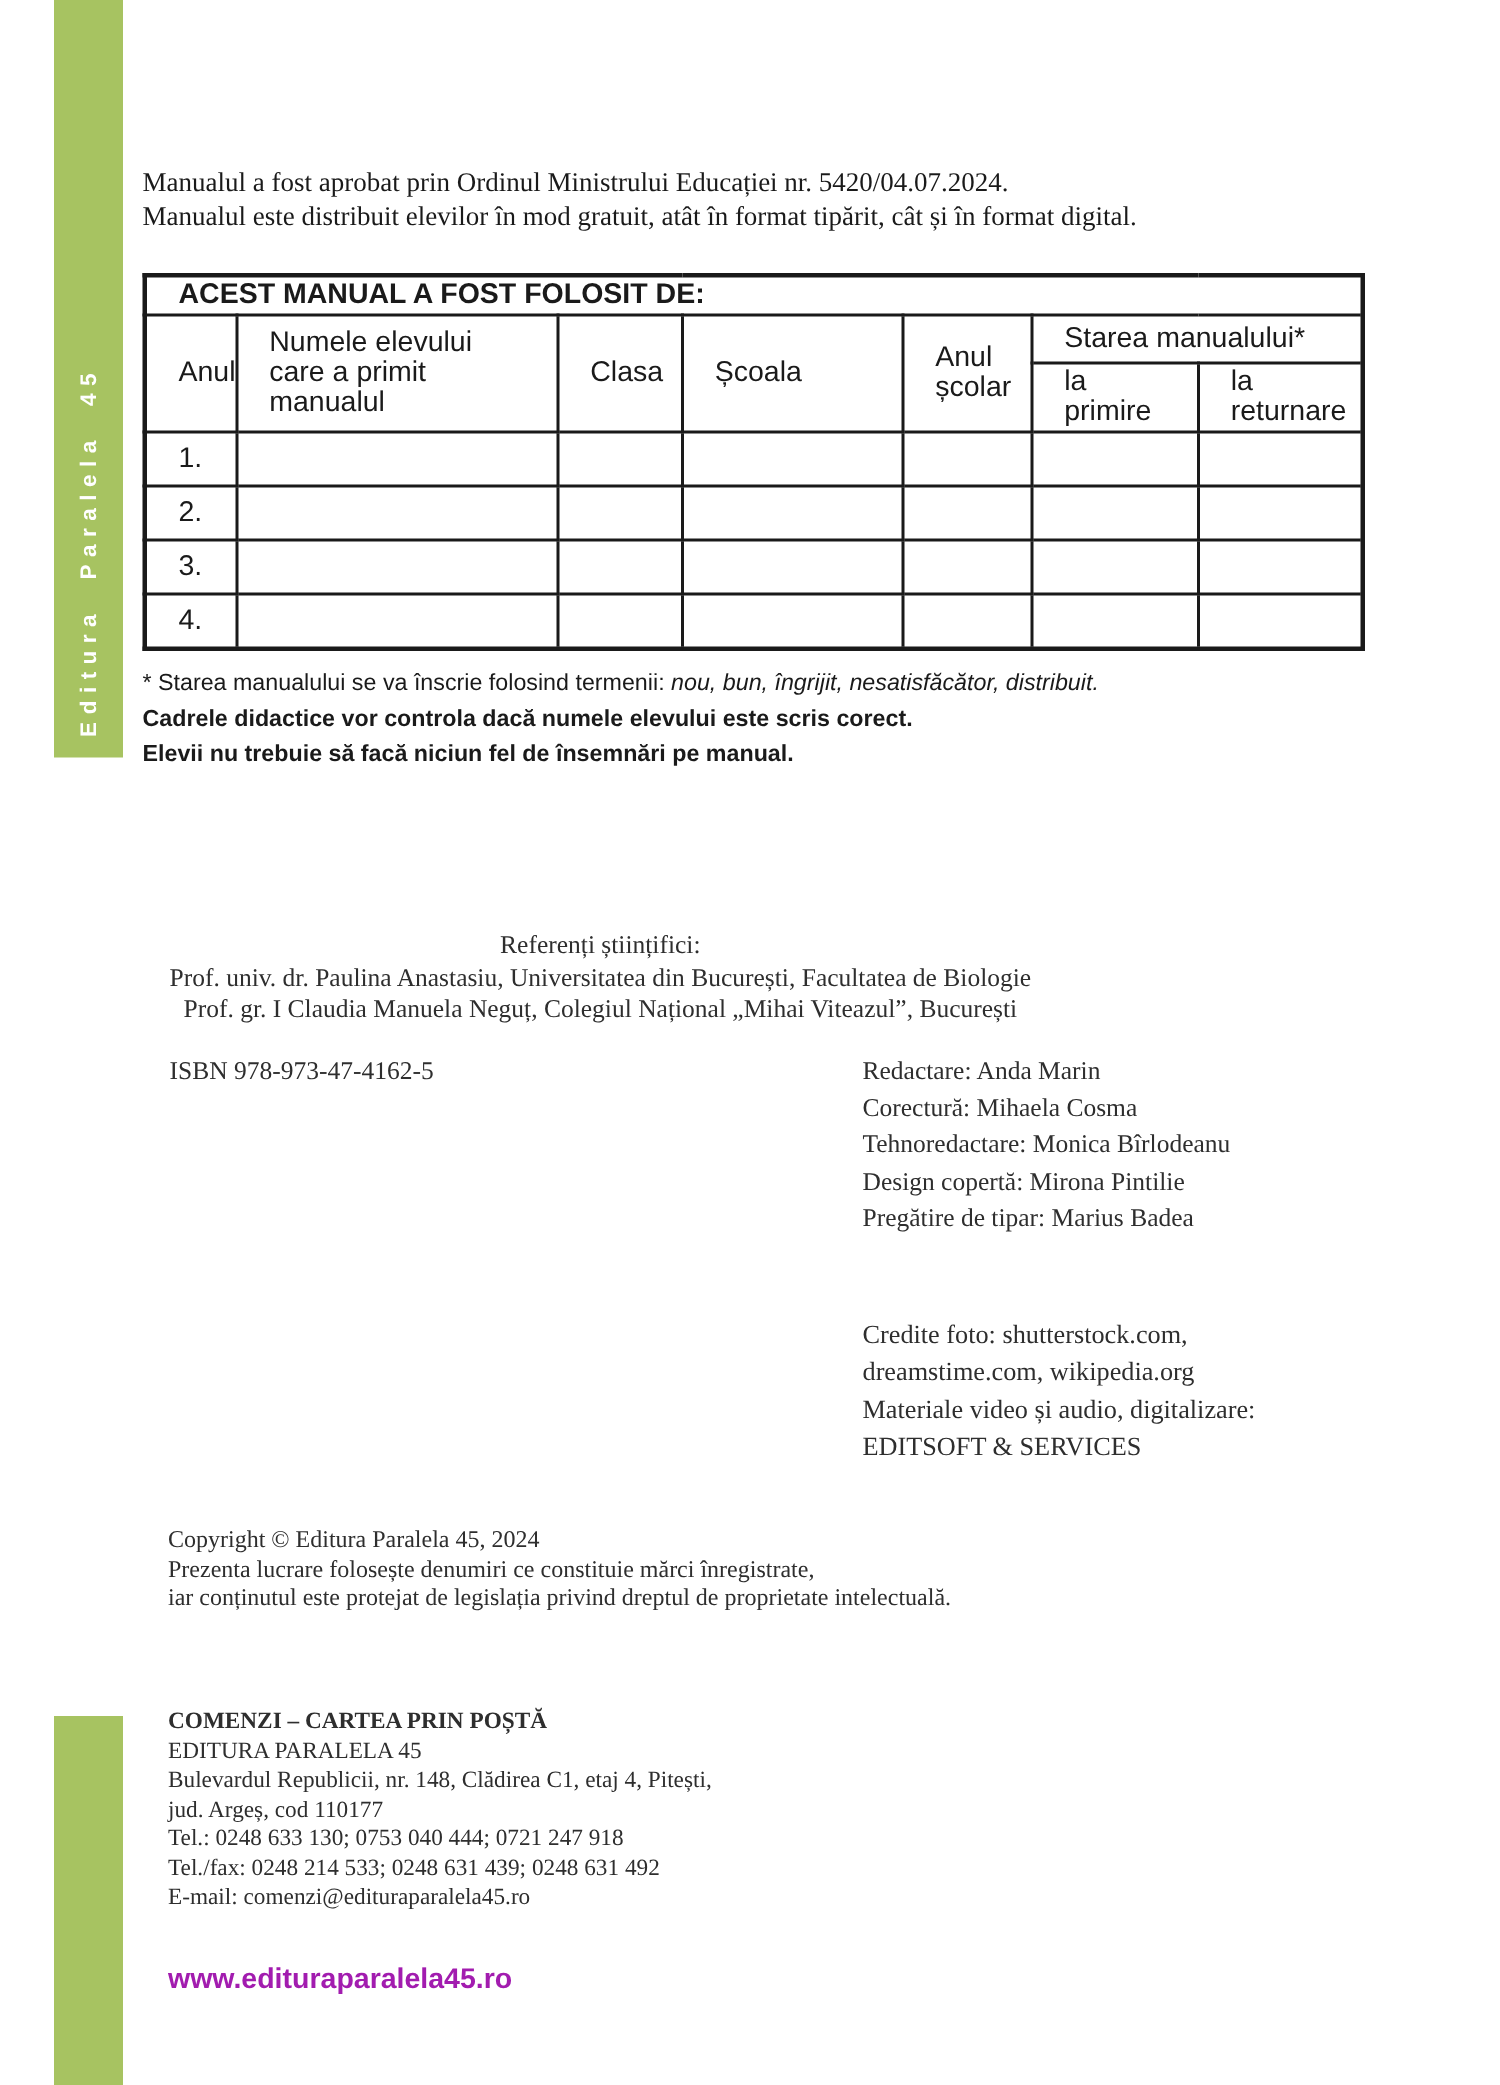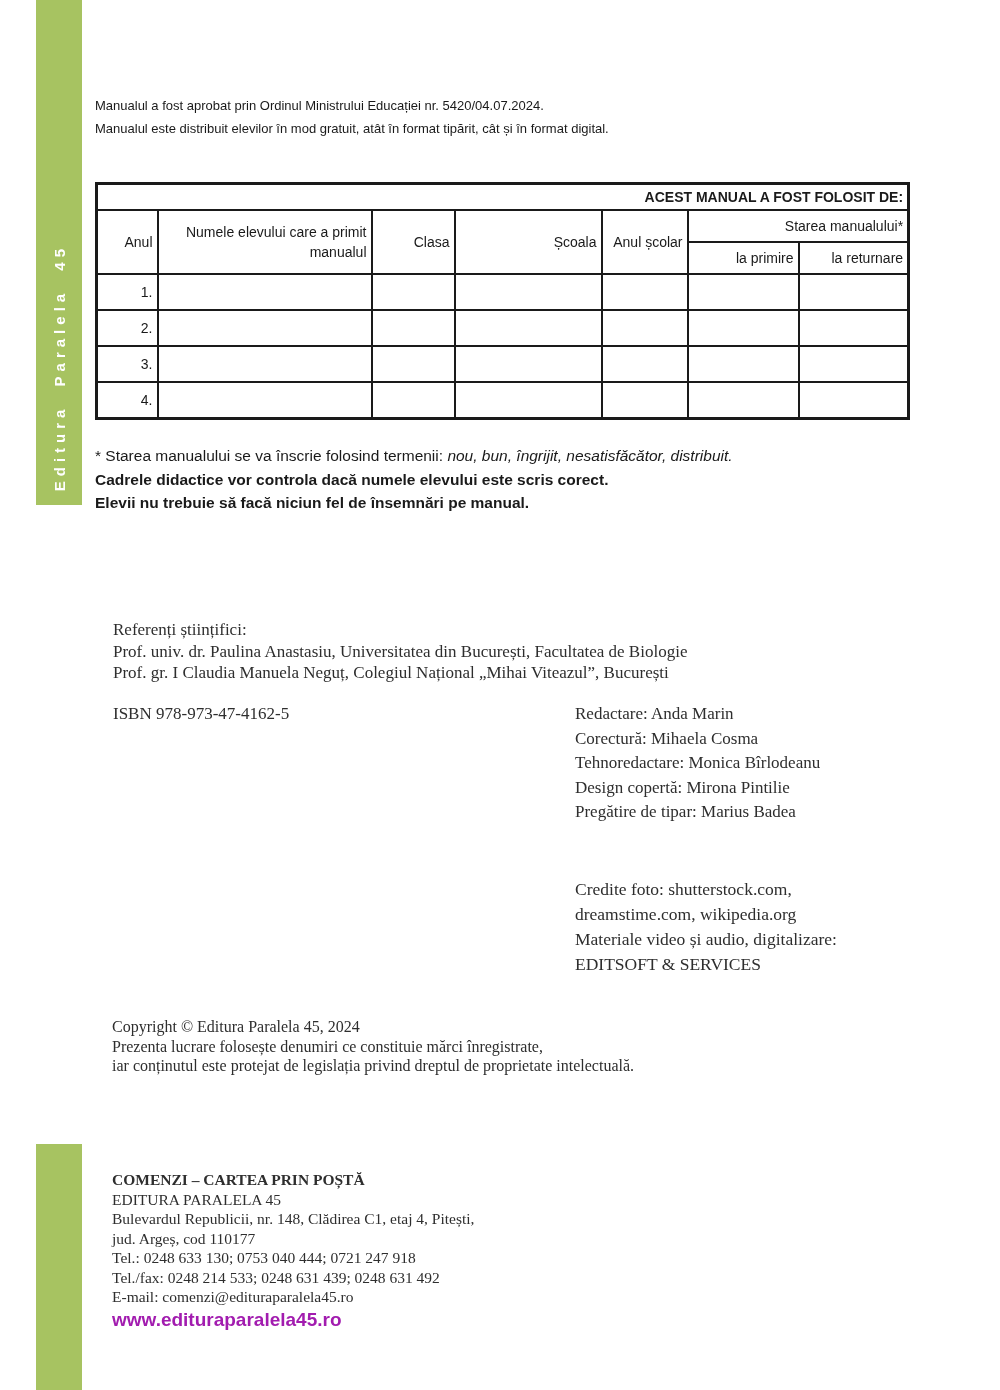--- a/index.html
+++ b/index.html
@@ -11,46 +11,46 @@
   
   .band{position:absolute;left:36px;width:46px;background:#a7c361;}
   .band.top{top:0;height:505px;display:flex;align-items:flex-end;justify-content:center;padding-bottom:14px;box-sizing:border-box;}
   .band.bottom{top:1144px;height:246px;}
   .vtext{
     writing-mode:vertical-rl;transform:rotate(180deg);
     font-weight:bold;font-size:15px;letter-spacing:5px;word-spacing:9px;
     color:#ffffff;white-space:nowrap;
   }
   
-  .intro{position:absolute;left:95px;top:94px;width:830px;font-size:13px;line-height:23px;}
+  .intro{position:absolute;left:95px;top:110px;width:830px;font-size:18px;line-height:23px;font-family:Liberation Serif, serif;}
   
   table.usage{
     position:absolute;left:95px;top:182px;width:812px;
     border-collapse:collapse;table-layout:fixed;
   }
   table.usage td{
-    border:2px solid #1a1a1a;text-align:right;vertical-align:middle;
-    font-size:14px;line-height:20px;padding:2px 4px;box-sizing:border-box;
+    border:2px solid #1a1a1a;text-align:left;vertical-align:middle;
+    font-size:19px;line-height:20px;padding:2px 21px;box-sizing:border-box;
   }
   table.usage{border:3px solid #1a1a1a;}
   td.ttitle{font-weight:bold;height:26px;border-bottom-width:3px;}
   tr.hdr td{height:32px;}
   tr.datarow td{height:36px;}
   td.nr{padding-right:14px;}
   
   .footnote{position:absolute;left:95px;top:444px;width:830px;font-size:15.5px;line-height:23.5px;}
   .footnote .b{font-weight:bold;}
   
   .serif{font-family:"Liberation Serif",serif;color:#2e2e2e;}
-  .referees{position:absolute;left:113px;top:619px;font-size:17px;line-height:21.5px;}
+  .referees{position:absolute;left:113px;top:619px;font-size:17px;line-height:21.5px;text-align:center;}
   .isbn{position:absolute;left:113px;top:704px;font-size:17px;}
   .credits{position:absolute;left:575px;top:702px;font-size:17px;line-height:24.5px;}
   .photocredits{position:absolute;left:575px;top:877px;font-size:17.5px;line-height:25px;}
   .copyright{position:absolute;left:112px;top:1017px;font-size:16px;line-height:19.5px;}
-  .orders{position:absolute;left:112px;top:1138px;font-size:15.5px;line-height:19.5px;margin-top:32px;}
+  .orders{position:absolute;left:112px;top:1138px;font-size:15.5px;line-height:19.5px;}
   .orders .hd{font-weight:bold;}
   .website{position:absolute;left:112px;top:1309px;font-size:19px;font-weight:bold;color:#a21caf;}
 </style>
 </head>
 <body>
 
 <div class="page">
 
   <div class="band top">
     <div class="vtext">Editura Paralela 45</div>

